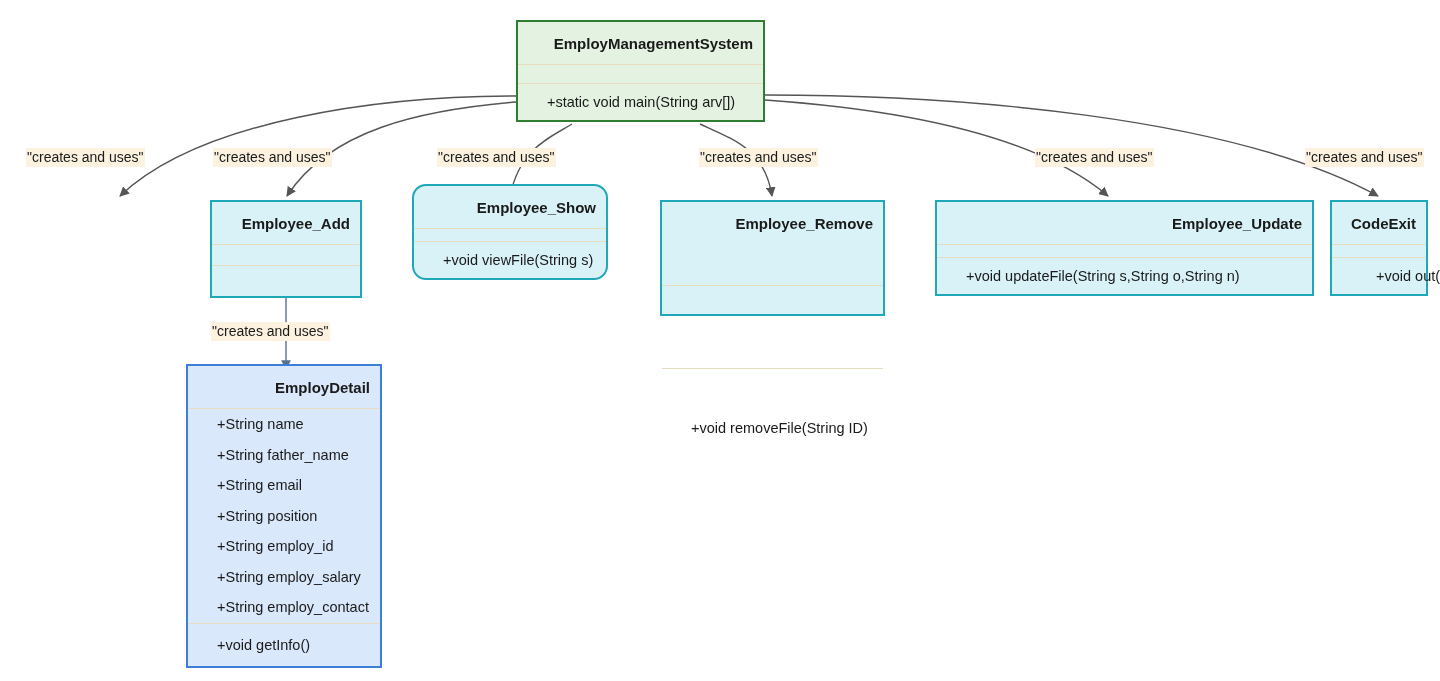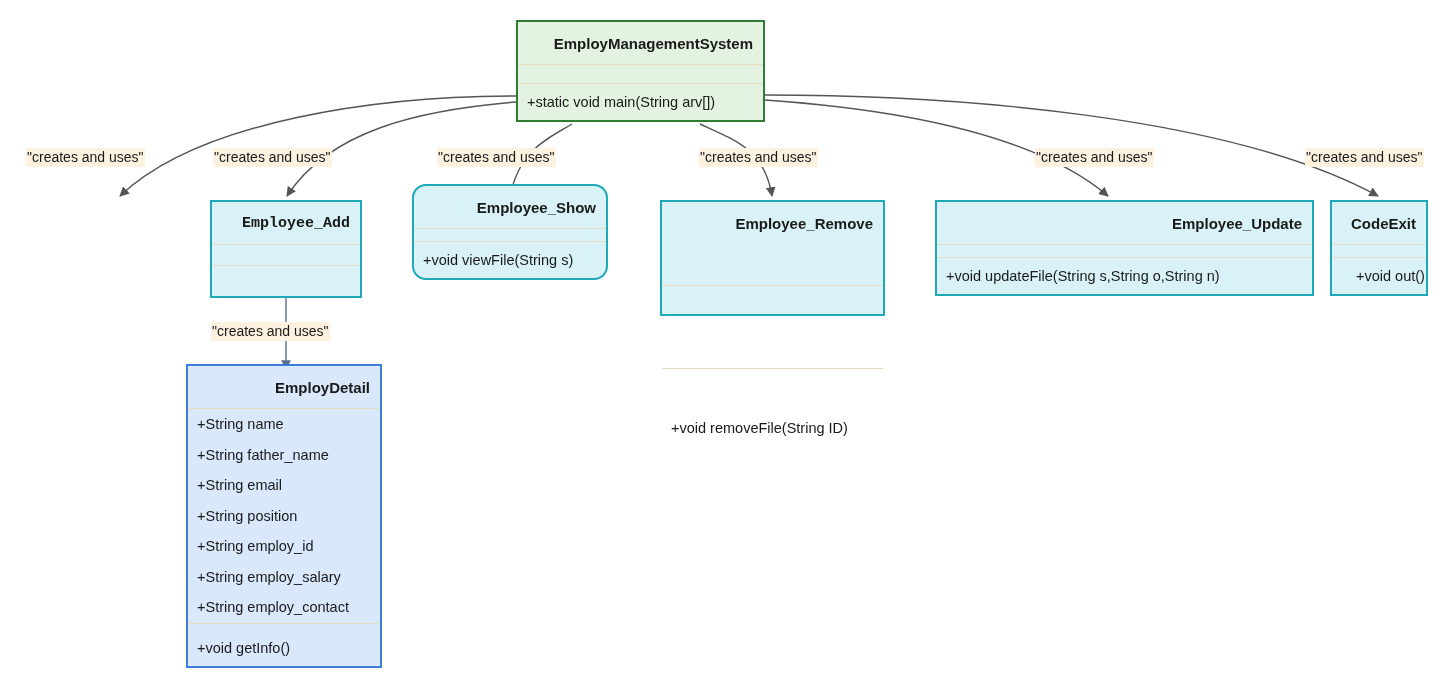--- a/index.html
+++ b/index.html
@@ -64,21 +64,22 @@
   .attr-section {
     padding: 0;
   }
   .attr-section.empty-attrs {
     height: 20px;
   }
   .method-section,
   .attr-section {
     display: flex;
     flex-direction: column;
-    justify-content: flex-end;
+    justify-content: center;
+    padding-left: 20px;
   }
   .member-row {
     font-size: 14.5px;
     line-height: 1;
     padding: 8px 9px 8px 9px;
     white-space: nowrap;
     text-align: left;
   }
   .method-section .member-row {
     padding-top: 11px;
@@ -128,21 +129,21 @@
     <div class="class-name">EmployManagementSystem</div>
     <div class="class-divider"></div>
     <div class="attr-section empty-attrs"></div>
     <div class="class-divider"></div>
     <div class="method-section" style="flex:1;">
       <div class="member-row">+static void main(String arv[])</div>
     </div>
   </div>
 
 
-  <div class="uml-class" style="left:210px; top:200px; width:152px; height:98px;font-family:Liberation Mono, monospace;">
+  <div class="uml-class" style="left:210px; top:200px; width:152px; height:98px;">
     <div class="class-name">Employee_Add</div>
     <div class="class-divider"></div>
     <div class="attr-section empty-attrs"></div>
     <div class="class-divider"></div>
   </div>
 
   <div class="uml-class" style="left:412px; top:184px; width:196px; height:96px;border-radius:14px;">
     <div class="class-name">Employee_Show</div>
     <div class="class-divider"></div>
     <div class="attr-section empty-attrs"></div>

